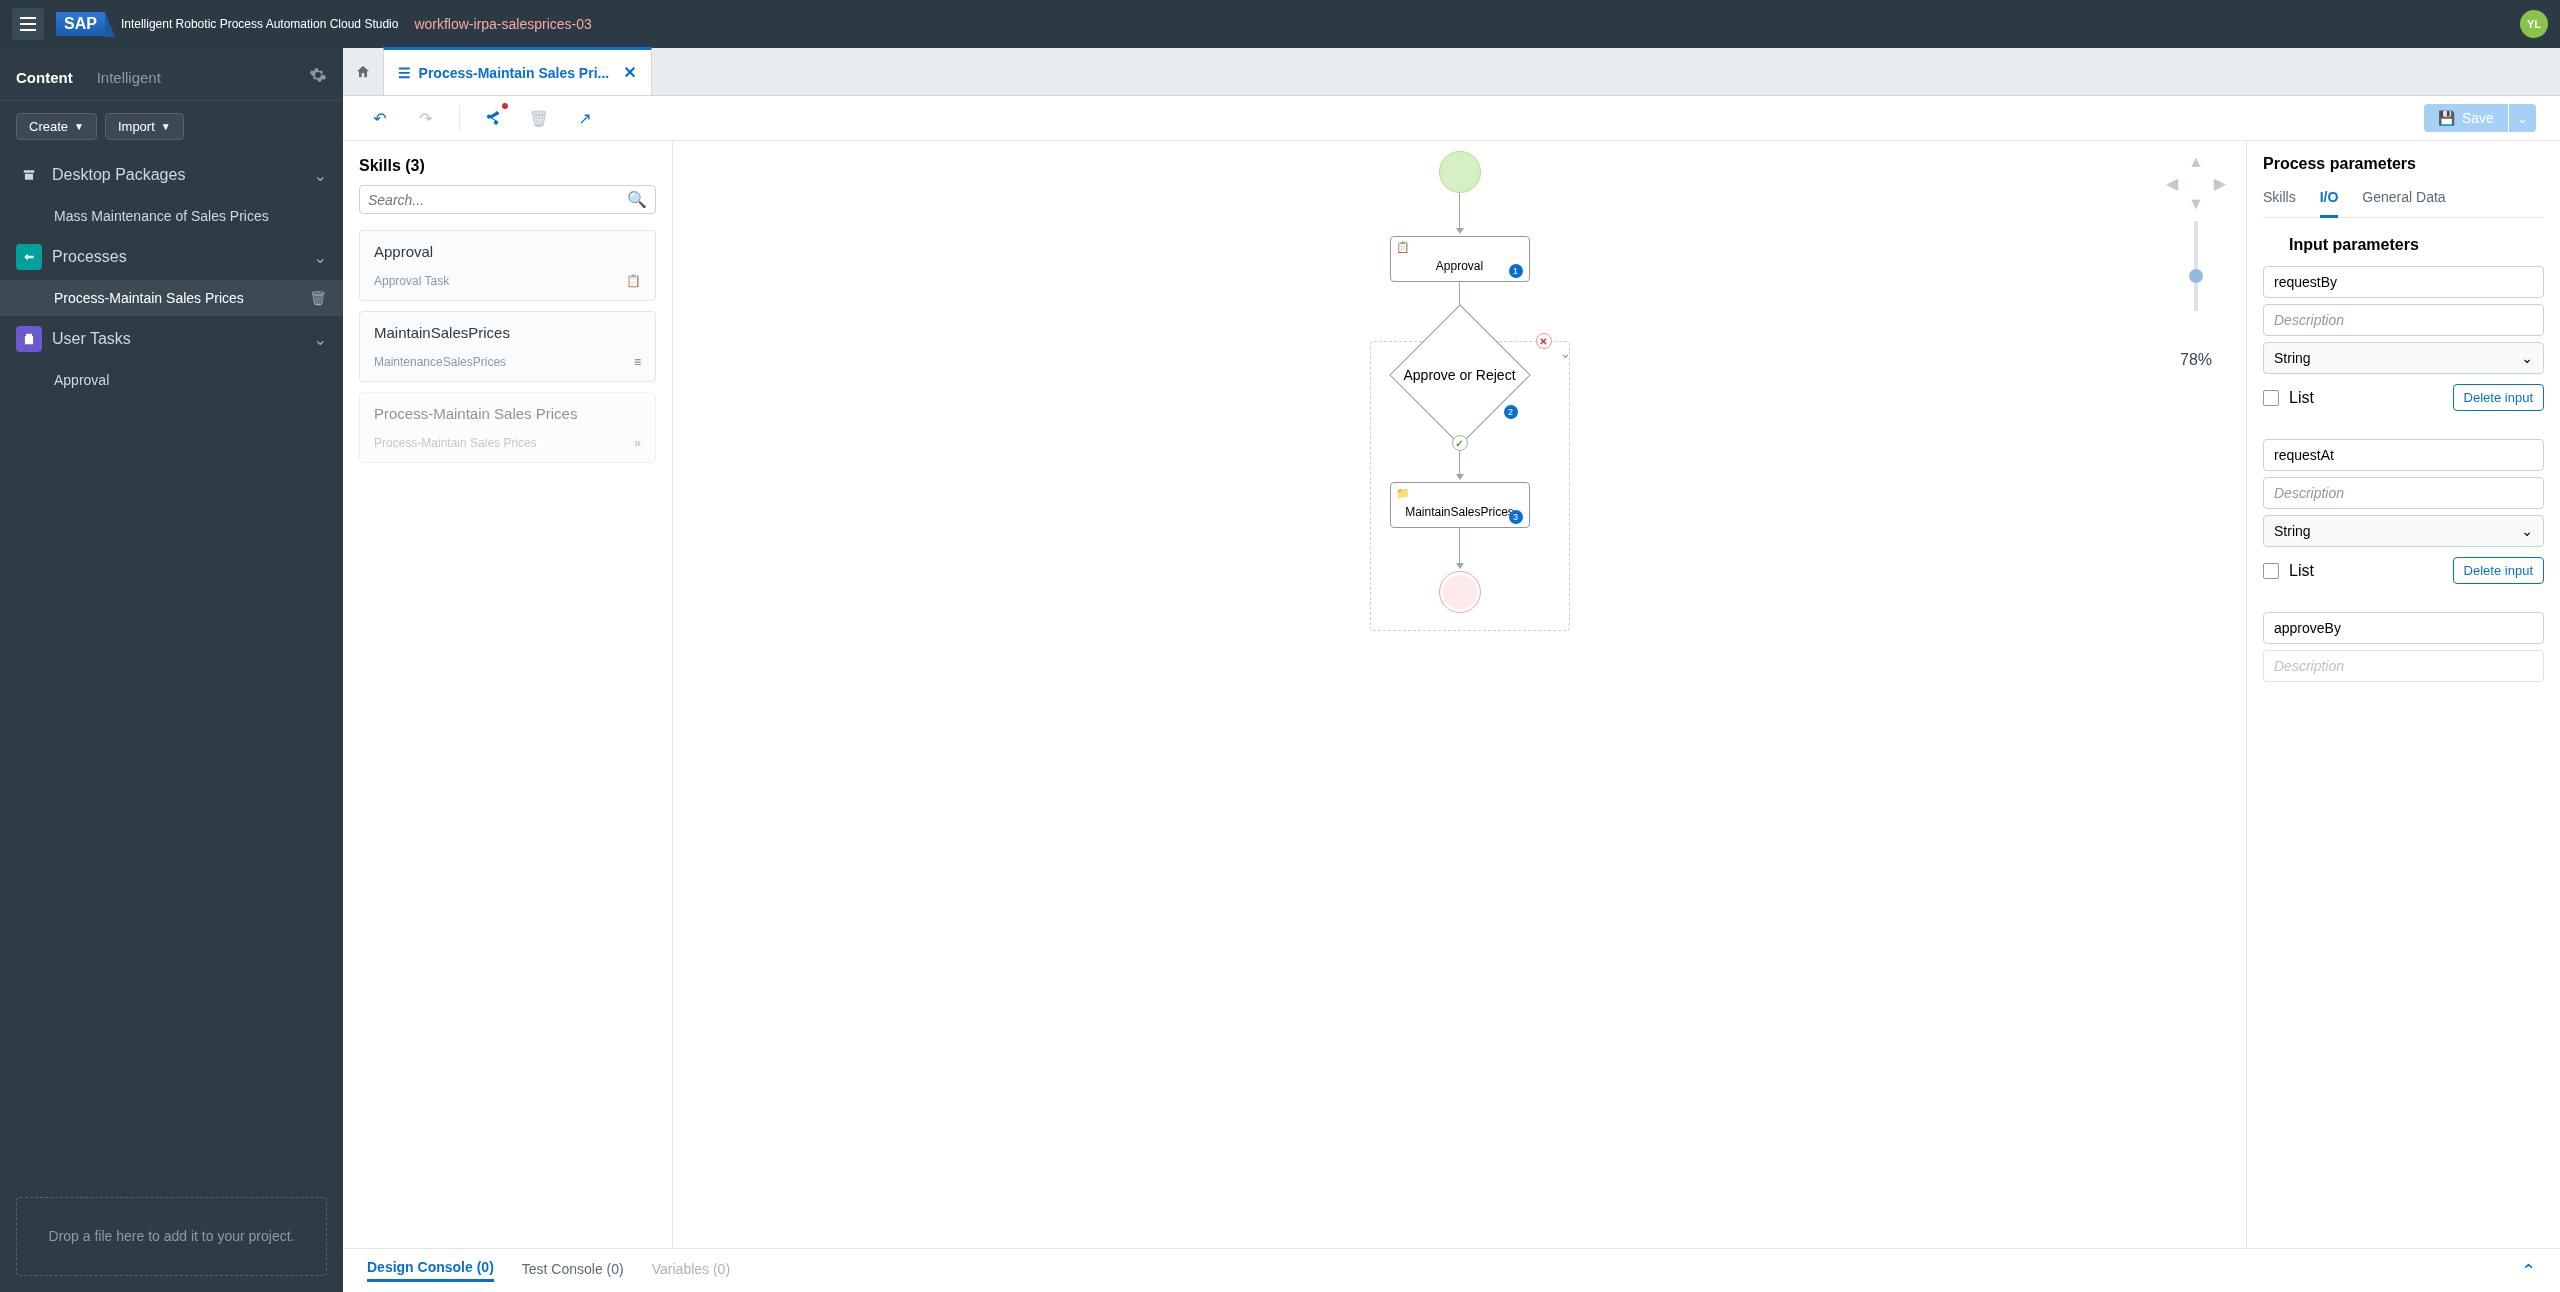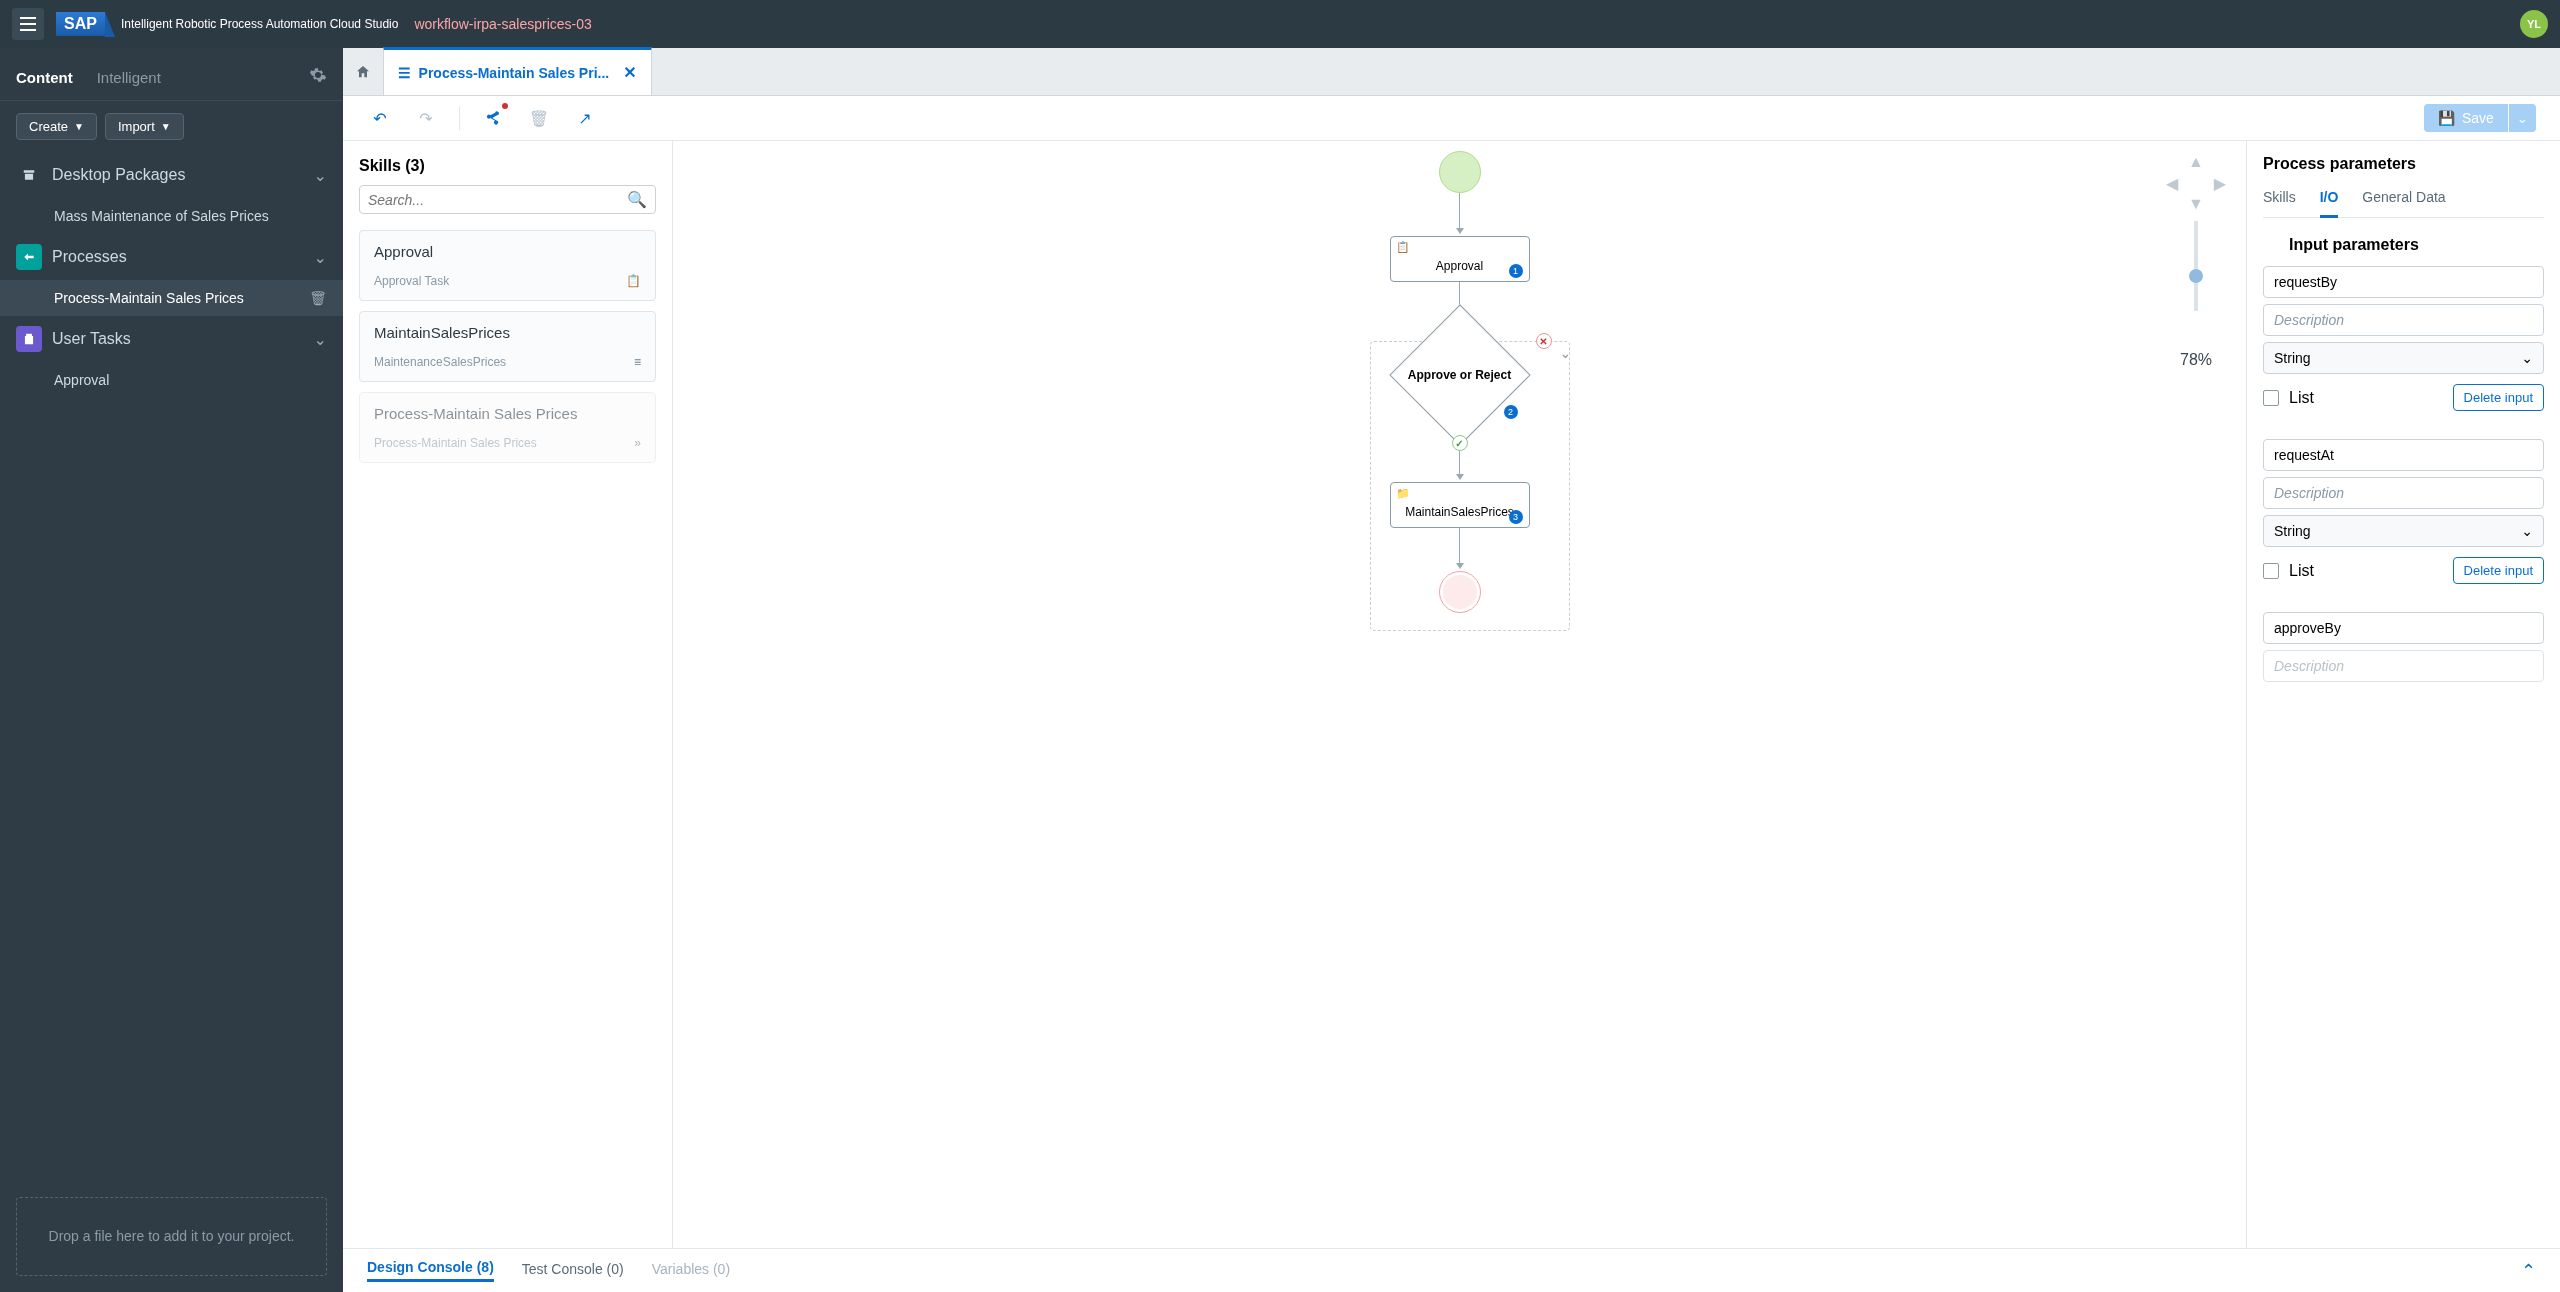--- a/index.html
+++ b/index.html
@@ -81,21 +81,21 @@
 .circle.green { background: #d6f0c4; border-color:#b0dd8f; }
 .circle.red { background: #fff; border-color:#f5a5a5; box-shadow: inset 0 0 0 3px #fff, inset 0 0 0 20px #fdeaea; }
 .vline { width: 1px; background: #9aa8b2; margin: 0 auto; }
 .vline.h24 { height: 24px; }
 .vline.h40 { height: 36px; }
 .node-box { border: 1px solid #8a9aa6; border-radius: 4px; background: #fff; width: 140px; padding: 8px; text-align: center; position: relative; font-size: 12px; }
 .node-box .node-tiny { position:absolute; top:4px; left:6px; font-size:11px; color:#8b99a4; }
 .node-badge { position: absolute; bottom: 3px; right: 6px; width: 14px; height: 14px; border-radius: 50%; background: #0a6ed1; color: #fff; font-size: 9px; display: flex; align-items: center; justify-content: center; }
 .diamond-wrap { width: 180px; height: 100px; position: relative; display:flex; align-items:center; justify-content:center; }
 .diamond { width: 100px; height: 100px; transform: rotate(45deg); border: 1px solid #8a9aa6; background: #fff; }
-.diamond-label { position: absolute; font-size: 12px; text-align: center; line-height: 1.2; font-weight: bold; }
+.diamond-label { position: absolute; font-size: 14px; text-align: center; line-height: 1.2; }
 .dashed-box { position: absolute; border: 1px dashed #c5cfd7; border-radius: 4px; }
 .red-x { position: absolute; width: 16px; height: 16px; border-radius: 50%; background: #fff; border:1px solid #e89494; color:#d32f2f; display:flex; align-items:center; justify-content:center; font-size:10px; font-weight:bold; }
 .green-check { position:absolute; width:16px; height:16px; border-radius:50%; background:#fff; border:1px solid #8bc68b; color:#3c9a3c; display:flex; align-items:center; justify-content:center; font-size:10px; font-weight:bold; }
 .chev-up-small { position:absolute; color:#8a9aa6; font-size:14px; }
 
 .zoom-col { position: absolute; right: 20px; top: 12px; display: flex; flex-direction: column; align-items: center; }
 .pan-widget { width: 60px; height: 60px; position: relative; }
 .pan-arrow { position:absolute; color:#c0c9d0; font-size:16px; }
 .pan-arrow.up{ top:0; left:50%; transform:translateX(-50%);}
 .pan-arrow.down{ bottom:0; left:50%; transform:translateX(-50%);}
@@ -360,20 +360,20 @@
         </div>
 
         <div class="param-block" style="margin-bottom:0;">
           <div class="param-field">approveBy</div>
           <div class="param-field placeholder" style="opacity:0.6; margin-bottom:0;">Description</div>
         </div>
       </div>
     </div>
 
     <div class="bottom-bar">
-      <div class="bottom-tab active">Design Console (8)</div>
+      <div class="bottom-tab active">Design Console (0)</div>
       <div class="bottom-tab">Test Console (0)</div>
       <div class="bottom-tab dim">Variables (0)</div>
       <div class="bottom-spacer"></div>
       <div class="bottom-chev">⌃</div>
     </div>
   </div>
 </div>
 
 </body></html>

